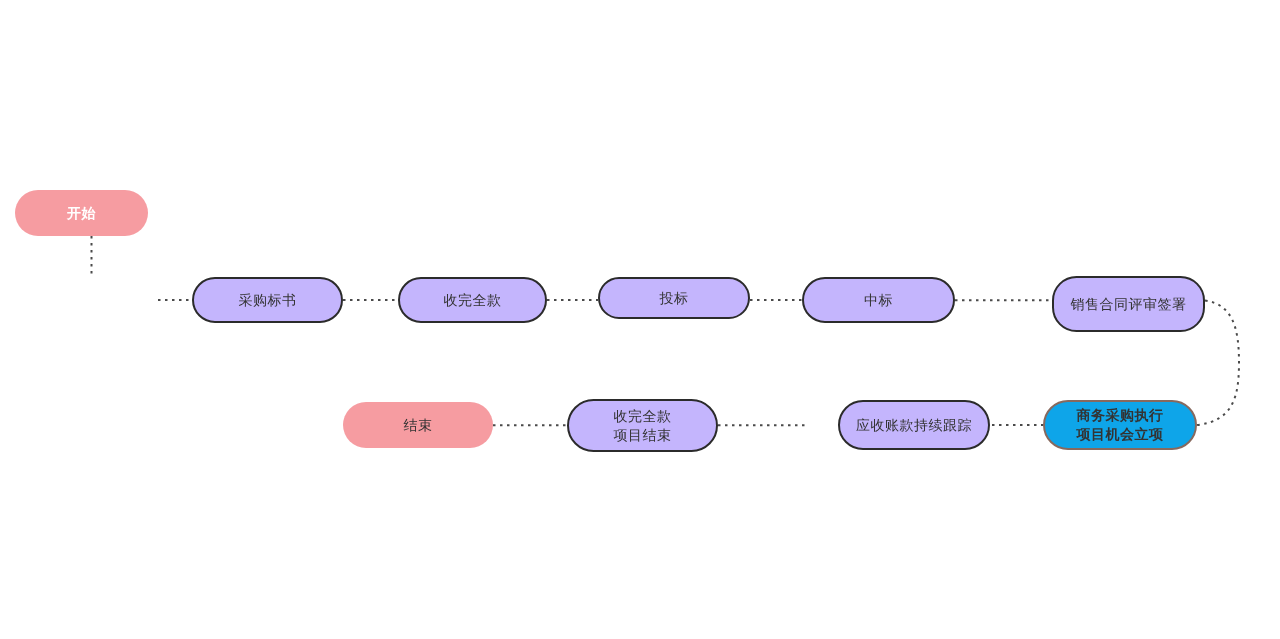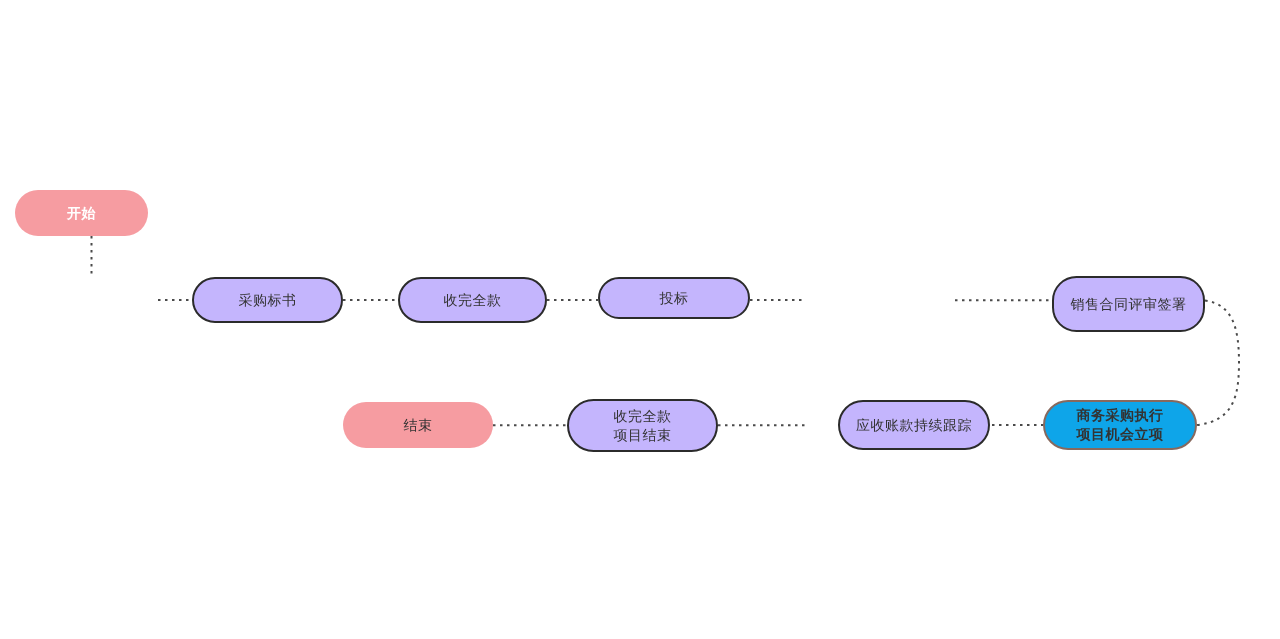--- a/index.html
+++ b/index.html
@@ -88,20 +88,23 @@
     </div>
     <div class="node type-process" style="left: 192px; top: 277px; width: 151px; height: 46px; border-radius: 23px;">
       <span class="node-line">采购标书</span>
     </div>
     <div class="node type-process" style="left: 398px; top: 277px; width: 149px; height: 46px; border-radius: 23px;">
       <span class="node-line">收完全款</span>
     </div>
     <div class="node type-process" style="left: 598px; top: 277px; width: 152px; height: 42px; border-radius: 23px;">
       <span class="node-line">投标</span>
     </div>
+    <div class="node type-process" style="left: 802px; top: 277px; width: 153px; height: 46px; border-radius: 23px;">
+      <span class="node-line">中标</span>
+    </div>
     <div class="node type-process" style="left: 1052px; top: 276px; width: 153px; height: 56px; border-radius: 24.5px;">
       <span class="node-line">销售合同评审签署</span>
     </div>
     <div class="node type-process-brown" style="left: 1043px; top: 400px; width: 154px; height: 50px; border-radius: 25px;">
       <span class="node-line">商务采购执行</span>
       <span class="node-line">项目机会立项</span>
     </div>
     <div class="node type-process" style="left: 838px; top: 400px; width: 152px; height: 50px; border-radius: 25px;">
       <span class="node-line">应收账款持续跟踪</span>
     </div>

